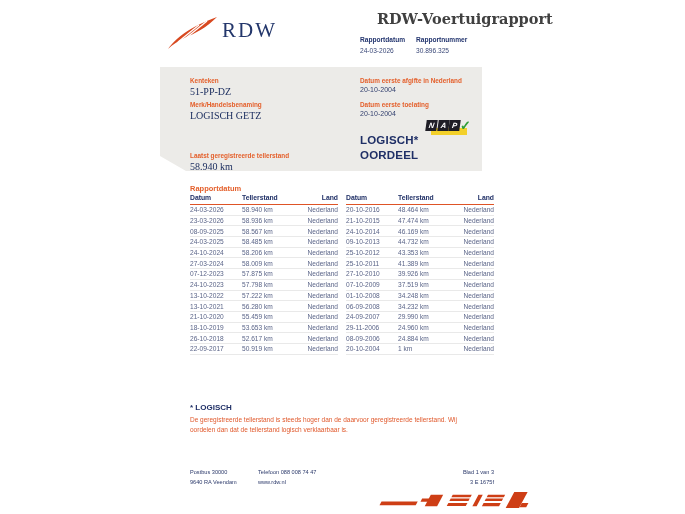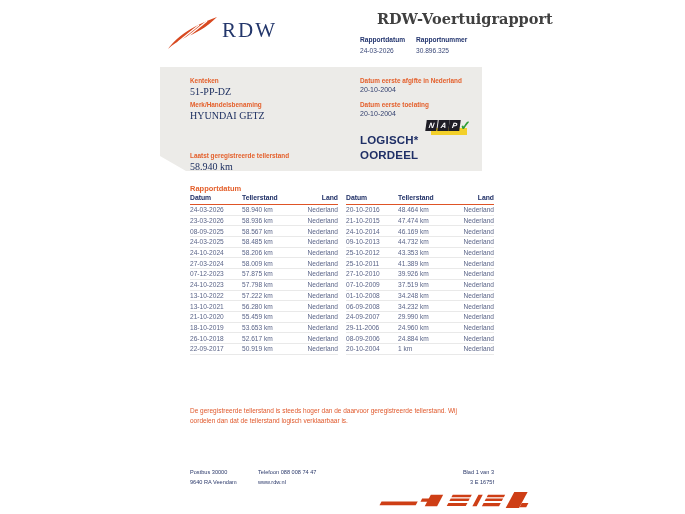--- a/index.html
+++ b/index.html
@@ -85,21 +85,21 @@
       <div class="m-value">30.896.325</div>
     </div>
   </div>
 
   <div class="sumbox">
     <div class="sb-left">
       <div>
         <div class="olabel">Kenteken</div>
         <div class="serifval">51-PP-DZ</div>
         <div class="olabel" style="margin-top:4px">Merk/Handelsbenaming</div>
-        <div class="serifval">HYUNDAI GETZ</div>
+        <div class="serifval">LOGISCH GETZ</div>
       </div>
       <div class="grp2">
         <div class="olabel">Laatst geregistreerde tellerstand</div>
         <div class="serifval">58.940 km</div>
       </div>
     </div>
 
     <div class="sb-right">
       <div class="grp">
         <div class="olabel">Datum eerste afgifte in Nederland</div>
@@ -281,20 +281,21 @@
         </div>
         <div class="trow">
           <div class="c0">20-10-2004</div>
           <div class="c1">1 km</div>
           <div class="c2">Nederland</div>
         </div>
       </div>
   </div>
 
   <div class="footnote">
+    <div class="fn-title">* LOGISCH</div>
     <div class="fn-text">De geregistreerde tellerstand is steeds hoger dan de daarvoor geregistreerde tellerstand. Wij oordelen dan dat de tellerstand logisch verklaarbaar is.</div>
   </div>
 
   <div class="footer">
     <div class="f-col f1">
       <div>Postbus 30000</div>
       <div>9640 RA Veendam</div>
     </div>
     <div class="f-col f2">
       <div>Telefoon 088 008 74 47</div>

